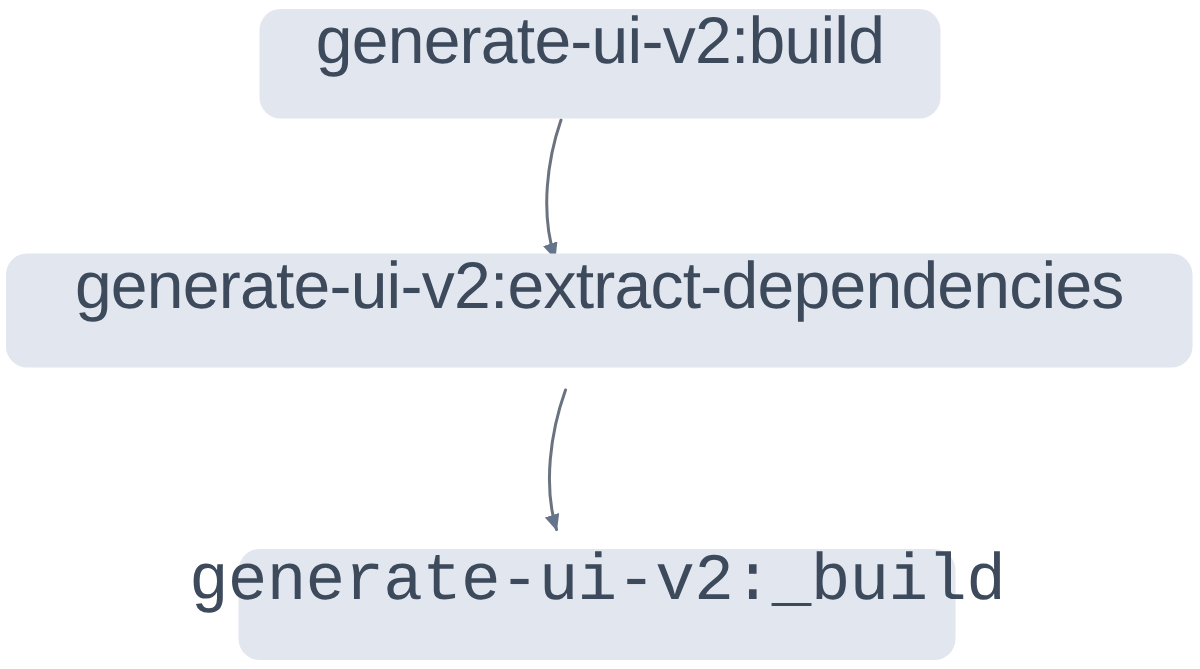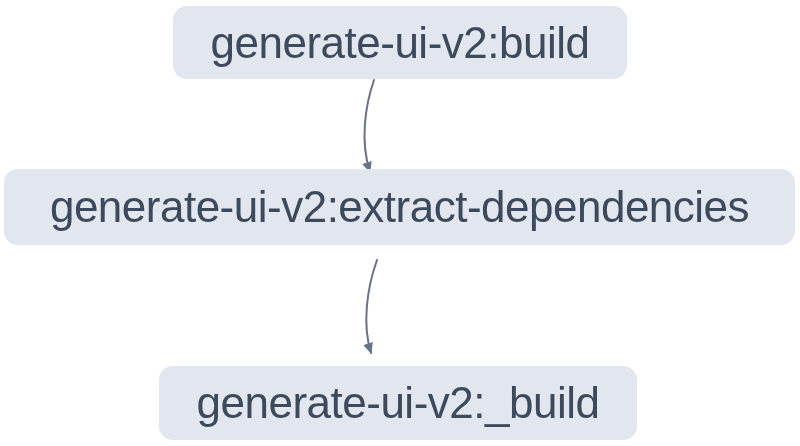--- a/index.html
+++ b/index.html
@@ -19,37 +19,36 @@
     position: absolute;
     left: 0;
     top: 0;
     width: 800px;
     height: 446px;
     pointer-events: none;
   }
   .node {
     position: absolute;
     display: flex;
-    align-items: center;
     justify-content: center;
     background: #e2e6ef;
     border-radius: 14px;
     box-sizing: border-box;
   }
   .node-label {
     color: #3d4a5c;
     font-size: 44px;
     font-weight: 400;
     letter-spacing: -0.5px;
     white-space: nowrap;
     line-height: 1;
   }
   .node-build   { left: 173px; top: 6px;   width: 454px; height: 73px; }
   .node-extract { left: 4px;   top: 169px; width: 791px; height: 76px; }
-  .node-ubuild  { left: 159px; top: 366px; width: 478px; height: 74px; }
+  .node-ubuild  { left: 159px; top: 366px; width: 478px; height: 74px; font-family: Liberation Mono, monospace; }
   .edge-path {
     fill: none;
     stroke: #6b7280;
     stroke-width: 2;
     stroke-linecap: round;
   }
 </style>
 </head>
 <body>
 

